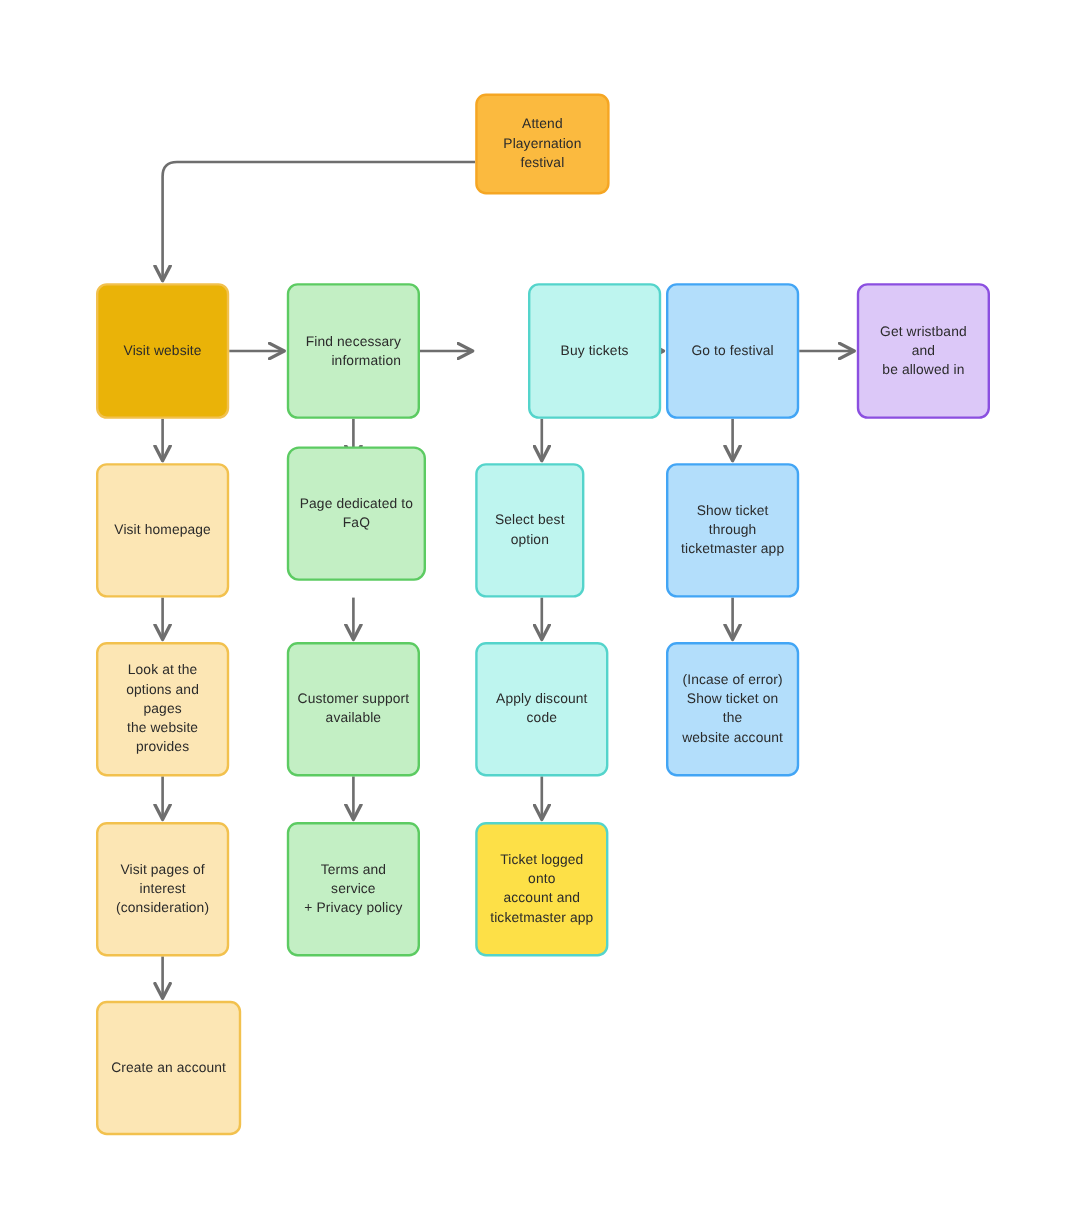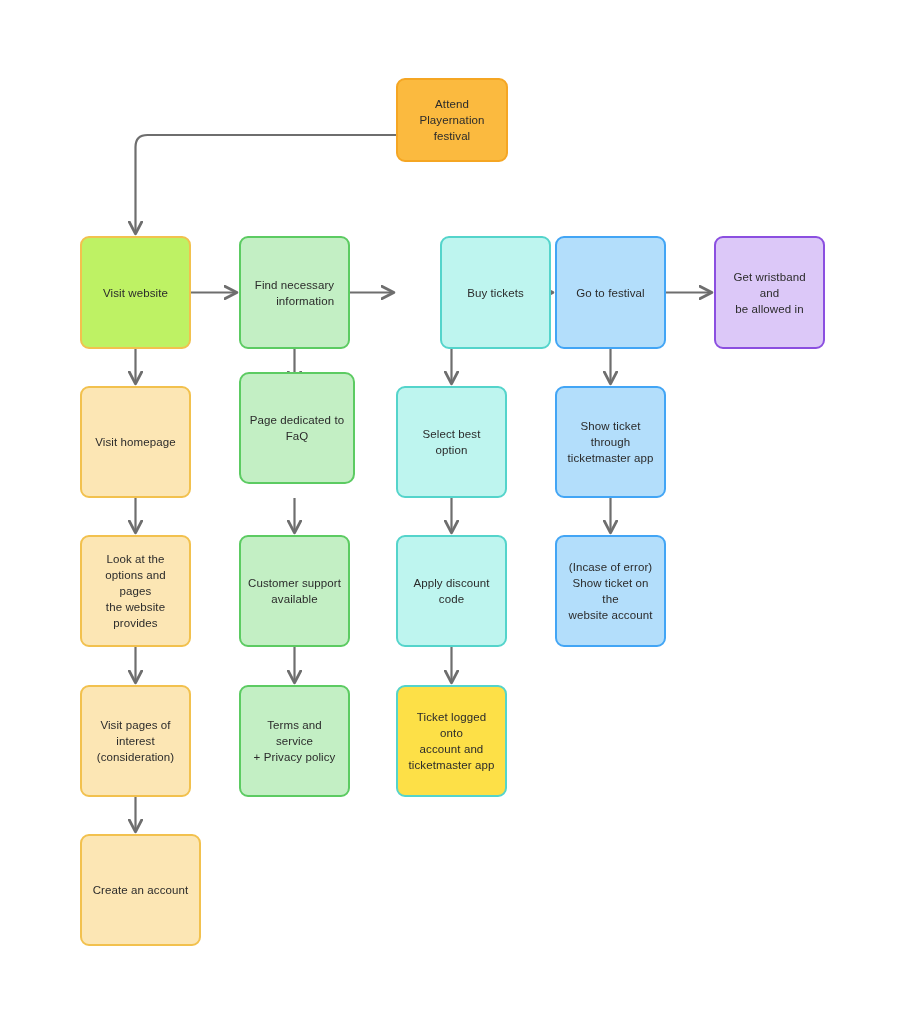--- a/index.html
+++ b/index.html
@@ -74,21 +74,21 @@
       <path d="M451.5,498 L451.5,532" fill="none" stroke="#6e6e6e" stroke-width="2.2" stroke-linecap="butt" stroke-linejoin="round" marker-end="url(#arrowhead)"></path>
       <path d="M451.5,647 L451.5,682" fill="none" stroke="#6e6e6e" stroke-width="2.2" stroke-linecap="butt" stroke-linejoin="round" marker-end="url(#arrowhead)"></path>
       <path d="M610.5,349 L610.5,383" fill="none" stroke="#6e6e6e" stroke-width="2.2" stroke-linecap="butt" stroke-linejoin="round" marker-end="url(#arrowhead)"></path>
       <path d="M610.5,498 L610.5,532" fill="none" stroke="#6e6e6e" stroke-width="2.2" stroke-linecap="butt" stroke-linejoin="round" marker-end="url(#arrowhead)"></path>
     </svg>
 <div class="node" style="left: 396px; top: 78px; width: 112px; height: 84px; background: rgb(251, 186, 63); border-color: rgb(245, 166, 35); color: rgb(43, 43, 43);">
       <span class="node-label">Attend
 Playernation
 festival</span>
     </div>
-    <div class="node" style="left: 80px; top: 236px; width: 111px; height: 113px; background: #bef264; border-color: rgb(242, 193, 78); color: rgb(43, 43, 43);">
+    <div class="node" style="left: 80px; top: 236px; width: 111px; height: 113px; background: #eab308; border-color: rgb(242, 193, 78); color: rgb(43, 43, 43);">
       <span class="node-label">Visit website</span>
     </div>
     <div class="node" style="left: 239px; top: 236px; width: 111px; height: 113px; background: rgb(195, 239, 196); border-color: rgb(92, 203, 98); color: rgb(43, 43, 43); text-align: right;">
       <span class="node-label">Find necessary
 information</span>
     </div>
     <div class="node" style="left: 396px; top: 236px; width: 111px; height: 113px; background: rgb(190, 245, 239); border-color: rgb(84, 212, 203); color: rgb(43, 43, 43); margin-left: 44px;">
       <span class="node-label">Buy tickets</span>
     </div>
     <div class="node" style="left: 555px; top: 236px; width: 111px; height: 113px; background: rgb(179, 222, 251); border-color: rgb(66, 165, 245); color: rgb(43, 43, 43);">
@@ -98,21 +98,21 @@
       <span class="node-label">Get wristband and
 be allowed in</span>
     </div>
     <div class="node" style="left: 80px; top: 386px; width: 111px; height: 112px; background: rgb(252, 230, 180); border-color: rgb(242, 193, 78); color: rgb(43, 43, 43);">
       <span class="node-label">Visit homepage</span>
     </div>
     <div class="node" style="left: 239px; top: 372px; width: 116px; height: 112px; background: rgb(195, 239, 196); border-color: rgb(92, 203, 98); color: rgb(43, 43, 43); border-radius: 10px;">
       <span class="node-label">Page dedicated to
 FaQ</span>
     </div>
-    <div class="node" style="left: 396px; top: 386px; width: 111px; height: 112px; background: rgb(190, 245, 239); border-color: rgb(84, 212, 203); color: rgb(43, 43, 43);">
+    <div class="node" style="left: 396px; top: 386px; width: 91px; height: 112px; background: rgb(190, 245, 239); border-color: rgb(84, 212, 203); color: rgb(43, 43, 43);">
       <span class="node-label">Select best option</span>
     </div>
     <div class="node" style="left: 555px; top: 386px; width: 111px; height: 112px; background: rgb(179, 222, 251); border-color: rgb(66, 165, 245); color: rgb(43, 43, 43);">
       <span class="node-label">Show ticket
 through
 ticketmaster app</span>
     </div>
     <div class="node" style="left: 239px; top: 535px; width: 111px; height: 112px; background: rgb(195, 239, 196); border-color: rgb(92, 203, 98); color: rgb(43, 43, 43);">
       <span class="node-label">Customer support
 available</span>

